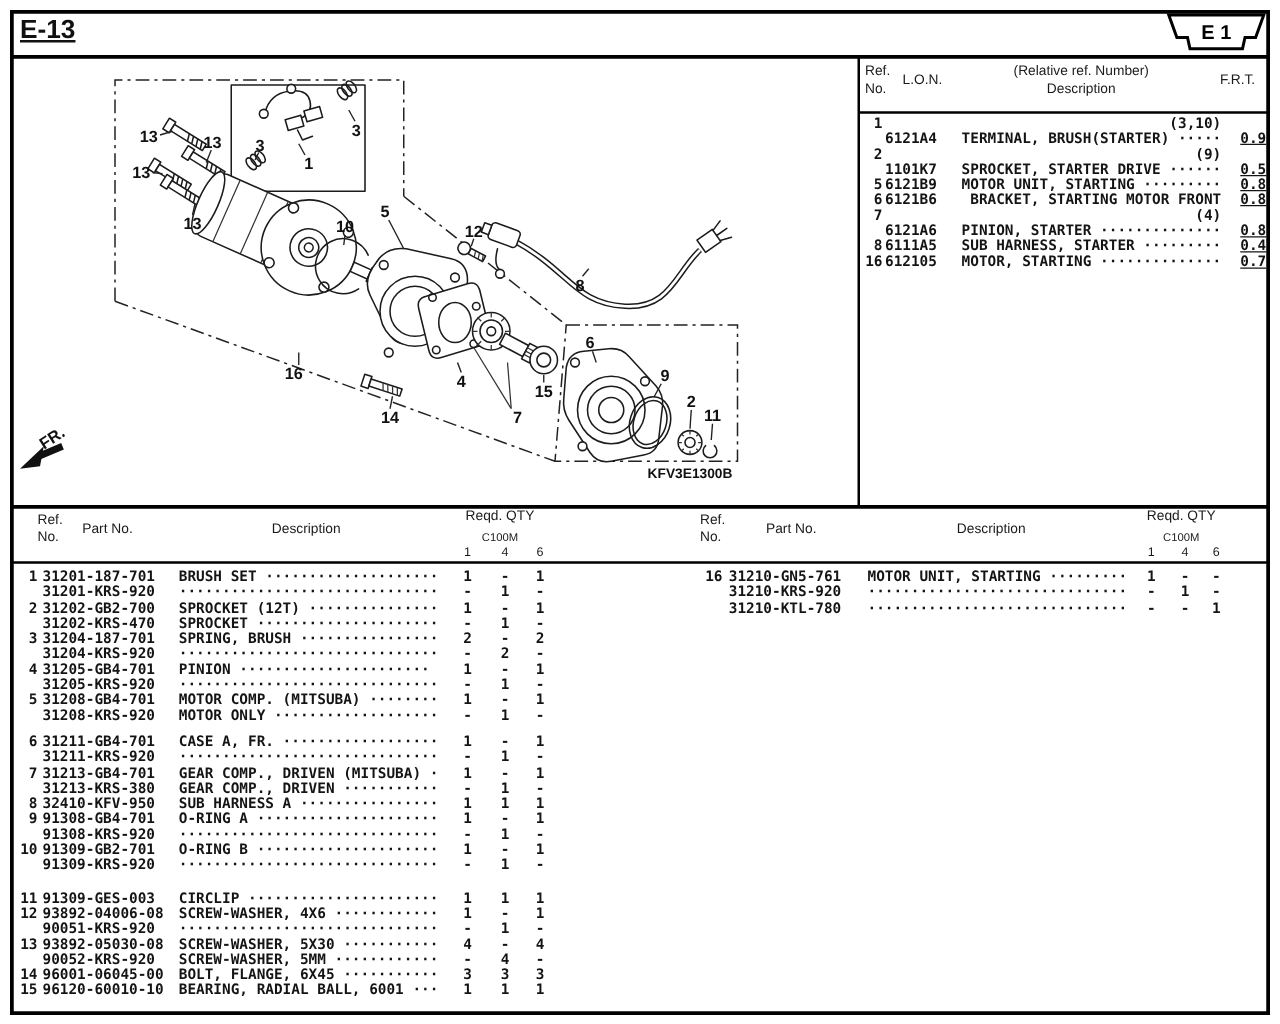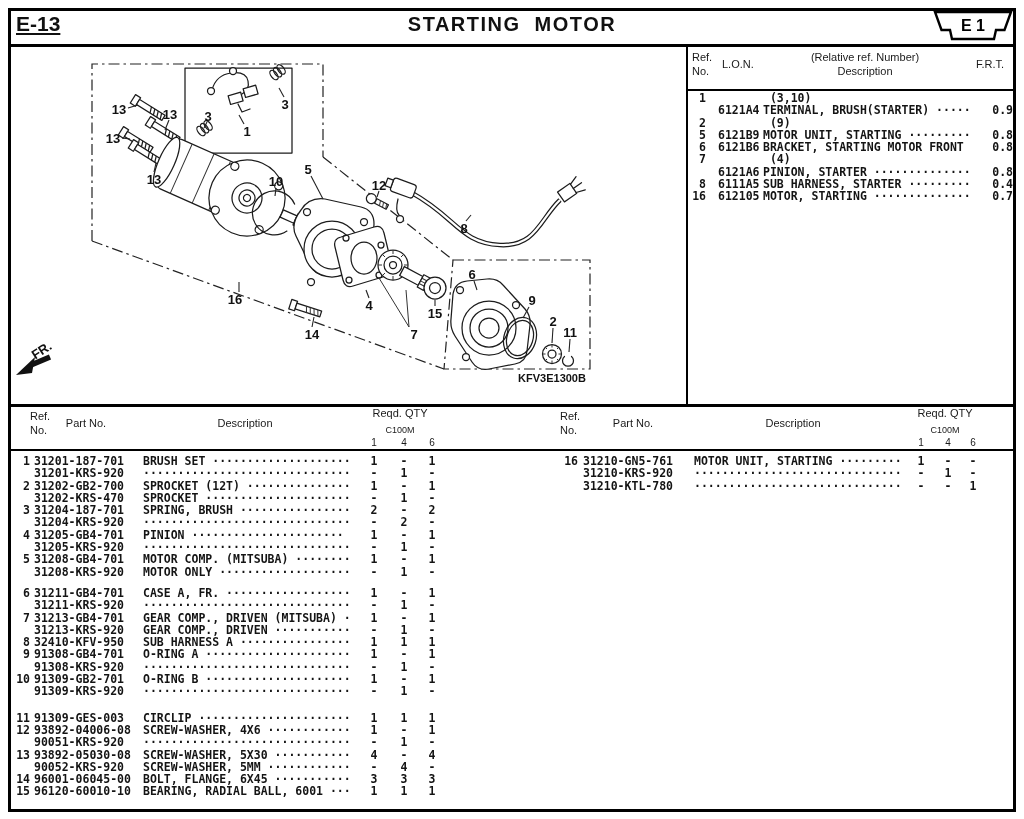--- a/index.html
+++ b/index.html
@@ -18,23 +18,23 @@
   #badge{left:932px;top:8px;width:82px;height:35px;}
   
   .hlbl{font-size:11px;line-height:12px;color:#1a1a1a;}
   .ctr{text-align:center;}
   .mono,.mrow span{font:700 11.5px/12.3px "DejaVu Sans Mono",monospace;color:#141414;}
   .mrow{position:relative;height:12.3px;}
   .mrow span{position:absolute;top:0;white-space:pre;}
   
   #panel-rows{left:688px;top:92px;width:328px;}
   #panel-rows .c-ref{left:0;width:18px;text-align:right;}
-  #panel-rows .c-lon{left:30px;width:50px;}
-  #panel-rows .c-desc{left:75px;width:214px;}
-  #panel-rows .c-frt{left:285px;width:40px;text-align:right;}
+  #panel-rows .c-lon{left:20px;width:50px;}
+  #panel-rows .c-desc{left:75px;width:214px;text-align:right;}
+  #panel-rows .c-frt{left:285px;width:40px;text-align:right;text-decoration:underline;}
   
   #left-rows{left:8px;top:455px;width:500px;}
   #right-rows{left:512px;top:455px;width:504px;}
   #left-rows .c-ref{left:0;width:22px;text-align:right;}
   #left-rows .c-part{left:26px;width:106px;}
   #left-rows .c-desc{left:135px;width:216px;}
   #left-rows .c-q0{left:356px;width:20px;text-align:center;}
   #left-rows .c-q1{left:386px;width:20px;text-align:center;}
   #left-rows .c-q2{left:414px;width:20px;text-align:center;}
   #right-rows .c-ref{left:0;width:66px;text-align:right;}
@@ -57,21 +57,20 @@
 
 <div id="page">
   <div class="abs" id="border-outer"></div>
   <div class="abs" id="line-header"></div>
   <div class="abs" id="line-panel-left"></div>
   <div class="abs" id="line-panel-hdr"></div>
   <div class="abs" id="line-tables-top"></div>
   <div class="abs" id="line-tables-hdr"></div>
 
   <div class="abs" id="page-code">E-13</div>
-  <div class="abs" id="page-title">STARTING MOTOR</div>
   <svg class="abs" id="badge" viewBox="0 0 82 35">
     <path d="M3,4 L79,4 L72.5,22 L64,22 L62,31 L20,31 L18,22 L9.5,22 Z" fill="none" stroke="#000" stroke-width="2.4"></path>
     <text x="41" y="23" text-anchor="middle" style="font:700 16px 'Liberation Sans',sans-serif" fill="#000">E 1</text>
   </svg>
 
   <svg class="abs" id="diagram" width="678" height="357" viewBox="0 0 678 357">
 
     <path class="dd" d="M84,194 L84,17 L315,17 L315,110"></path>
     <path class="dd" d="M315,110 L445,213"></path>
     <path class="dd" d="M84,194 L436,322"></path>
@@ -304,20 +303,26 @@
           <span class="c-desc">TERMINAL, BRUSH(STARTER) ·····</span>
           <span class="c-frt">0.9</span>
         </div>
         <div class="mrow">
           <span class="c-ref">2</span>
           <span class="c-lon"></span>
           <span class="c-desc"> (9)</span>
           <span class="c-frt"></span>
         </div>
         <div class="mrow">
+          <span class="c-ref"></span>
+          <span class="c-lon">1101K7</span>
+          <span class="c-desc">SPROCKET, STARTER DRIVE ······</span>
+          <span class="c-frt">0.5</span>
+        </div>
+        <div class="mrow">
           <span class="c-ref">5</span>
           <span class="c-lon">6121B9</span>
           <span class="c-desc">MOTOR UNIT, STARTING ·········</span>
           <span class="c-frt">0.8</span>
         </div>
         <div class="mrow">
           <span class="c-ref">6</span>
           <span class="c-lon">6121B6</span>
           <span class="c-desc">BRACKET, STARTING MOTOR FRONT</span>
           <span class="c-frt">0.8</span>
@@ -475,21 +480,21 @@
         <div class="mrow">
           <span class="c-ref">7</span>
           <span class="c-part">31213-GB4-701</span>
           <span class="c-desc">GEAR COMP., DRIVEN (MITSUBA) ·</span>
           <span class="c-q0">1</span>
           <span class="c-q1">-</span>
           <span class="c-q2">1</span>
         </div>
         <div class="mrow">
           <span class="c-ref"></span>
-          <span class="c-part">31213-KRS-920</span>
+          <span class="c-part">31213-KRS-380</span>
           <span class="c-desc">GEAR COMP., DRIVEN ···········</span>
           <span class="c-q0">-</span>
           <span class="c-q1">1</span>
           <span class="c-q2">-</span>
         </div>
         <div class="mrow">
           <span class="c-ref">8</span>
           <span class="c-part">32410-KFV-950</span>
           <span class="c-desc">SUB HARNESS A ················</span>
           <span class="c-q0">1</span>

